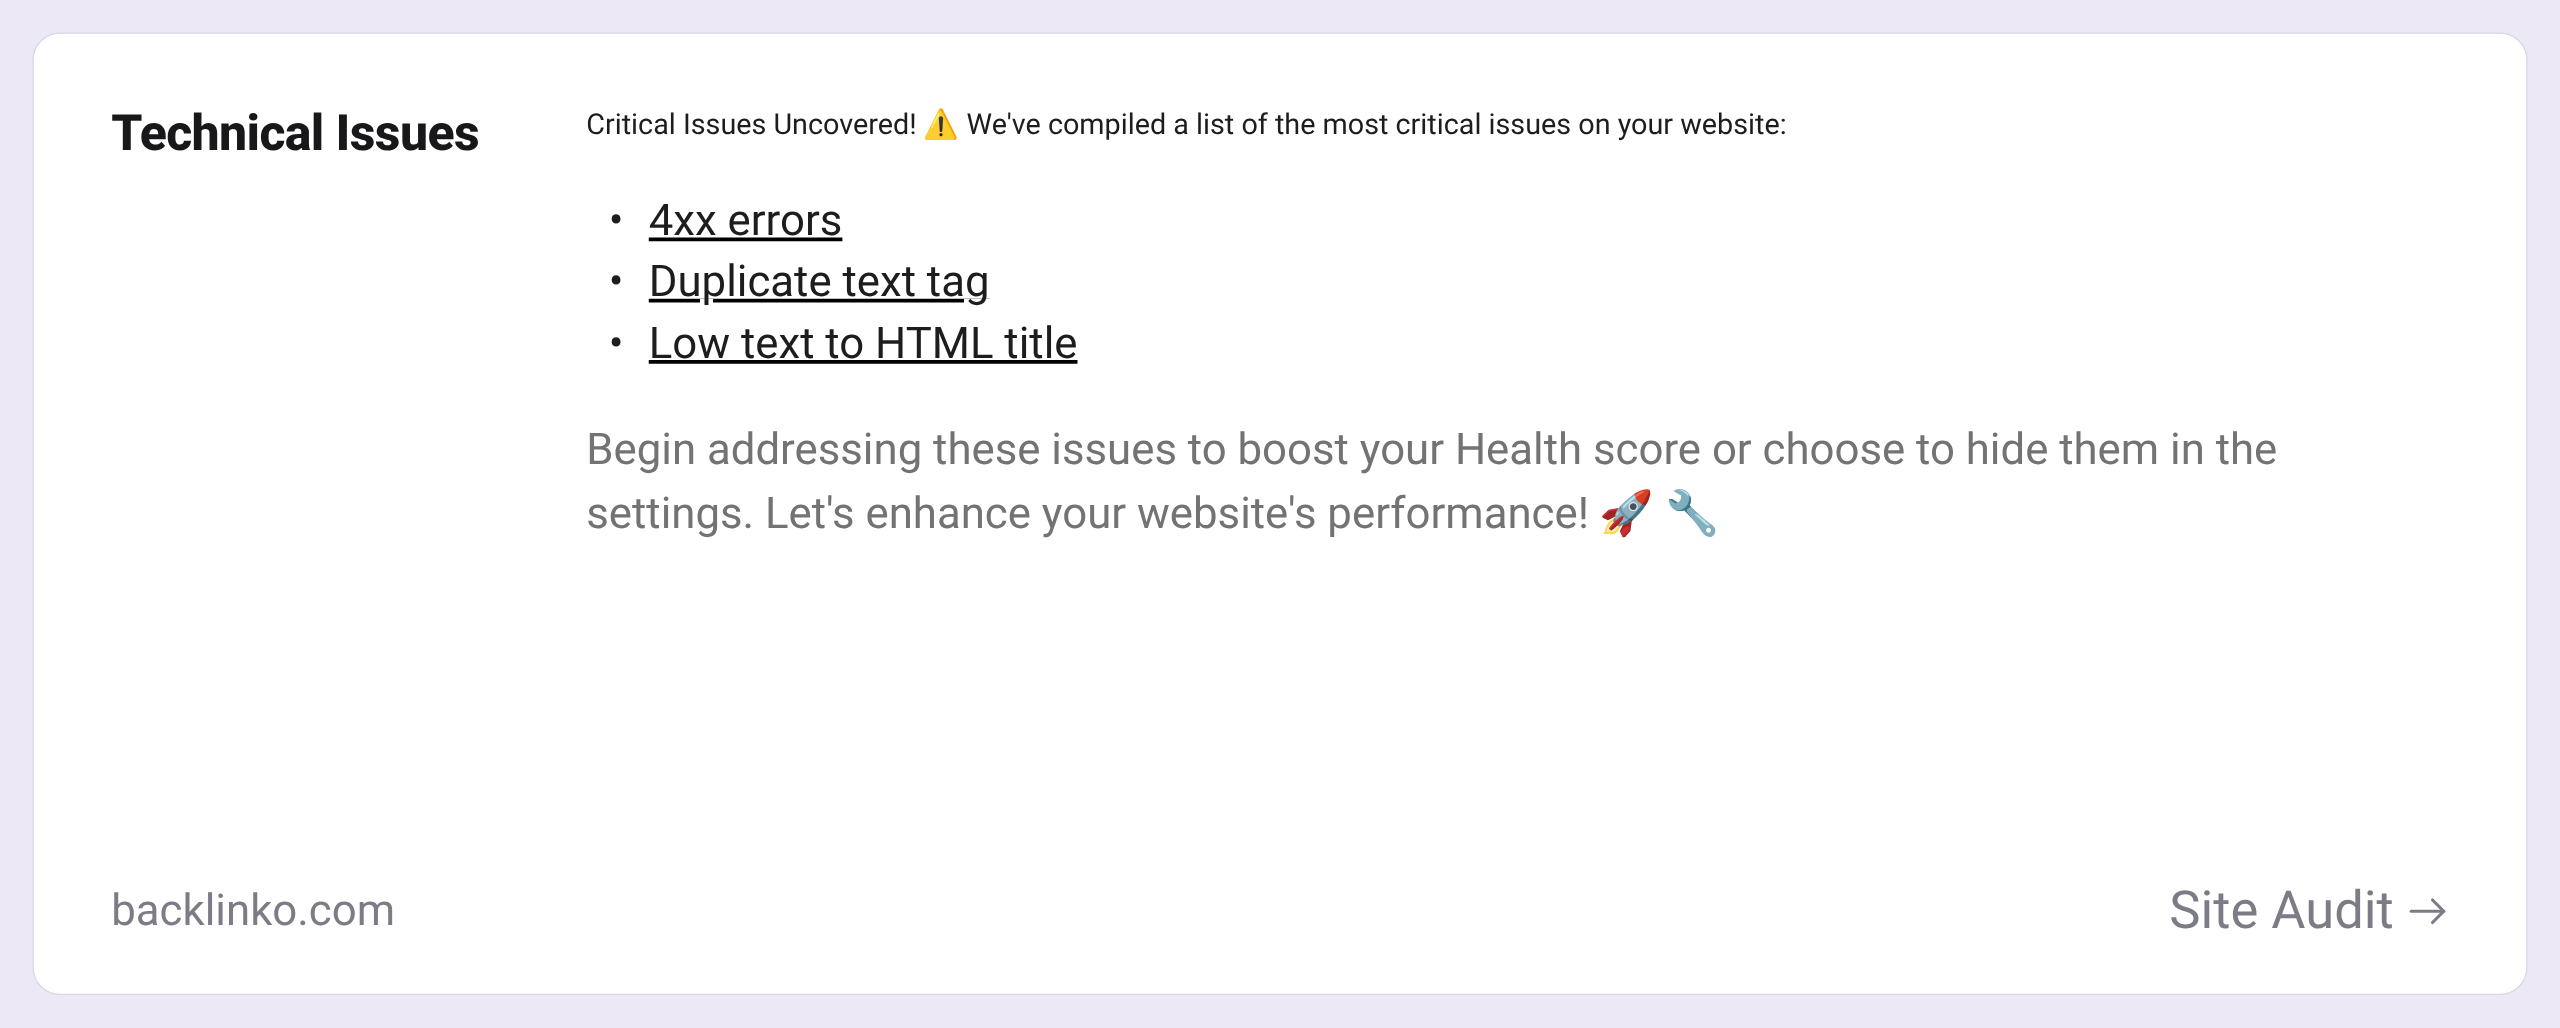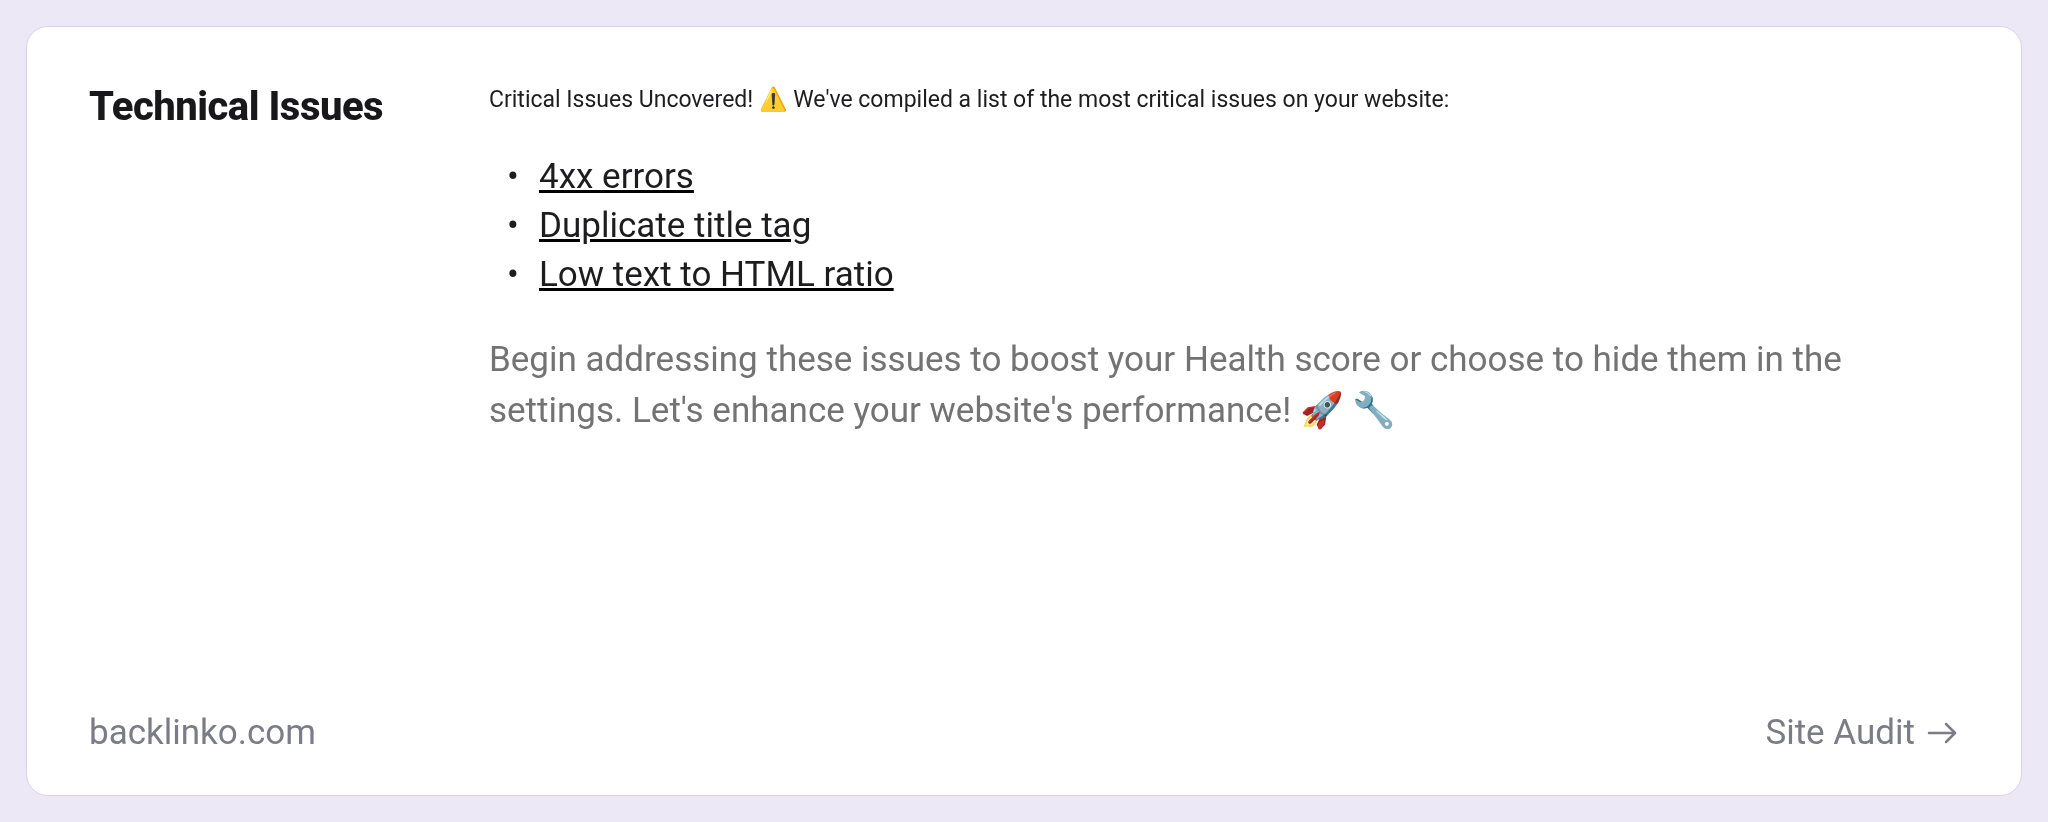--- a/index.html
+++ b/index.html
@@ -20,21 +20,21 @@
       border-radius: 22px;
       width: 100%;
       height: 100%;
       padding: 56px 62px 42px 62px;
       display: flex;
       flex-direction: column;
       position: relative;
     }
     .content {
       display: flex;
-      gap: 80px;
+      gap: 60px;
       flex: 1;
     }
     .left-col {
       flex: 0 0 320px;
     }
     .heading {
       font-size: 40px;
       font-weight: 800;
       color: #18181b;
       line-height: 1.2;
@@ -82,21 +82,21 @@
       justify-content: space-between;
       align-items: center;
       margin-top: 28px;
     }
     .domain {
       font-size: 35px;
       color: #7c7c86;
       font-weight: 400;
     }
     .link {
-      font-size: 35px;
+      font-size: 42px;
       color: #7c7c86;
       font-weight: 400;
       display: flex;
       align-items: center;
       gap: 12px;
       cursor: pointer;
     }
     .arrow-icon {
       width: 32px;
       height: 24px;
@@ -112,22 +112,22 @@
   <div class="content">
     <div class="left-col">
       <h2 class="heading">Technical Issues</h2>
     </div>
     <div class="right-col">
       <p class="intro">
         <span>Critical Issues Uncovered! </span><span class="emoji">⚠️</span><span> We've compiled a list of the most critical issues on your website:</span>
       </p>
       <ul class="issues-list">
         <li>4xx errors</li>
-        <li>Duplicate title tag</li>
-        <li>Low text to HTML ratio</li>
+        <li>Duplicate text tag</li>
+        <li>Low text to HTML title</li>
       </ul>
       <p class="outro">
         <span>Begin addressing these issues to boost your Health score or choose to hide them in the settings. Let's enhance your website's performance! </span><span class="emoji">🚀</span> <span class="emoji">🔧</span>
       </p>
     </div>
   </div>
   <div class="footer">
     <div class="domain">backlinko.com</div>
     <div class="link">
       <span>Site Audit</span>

